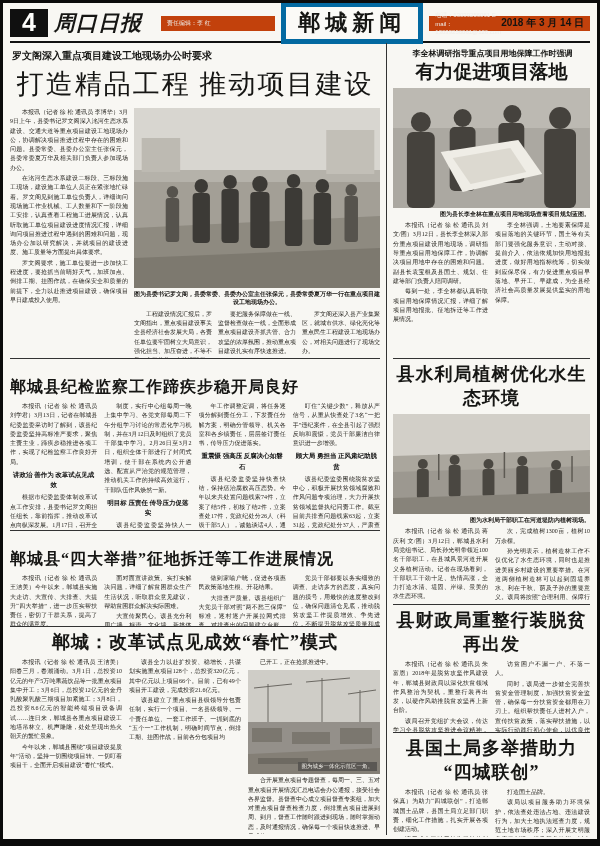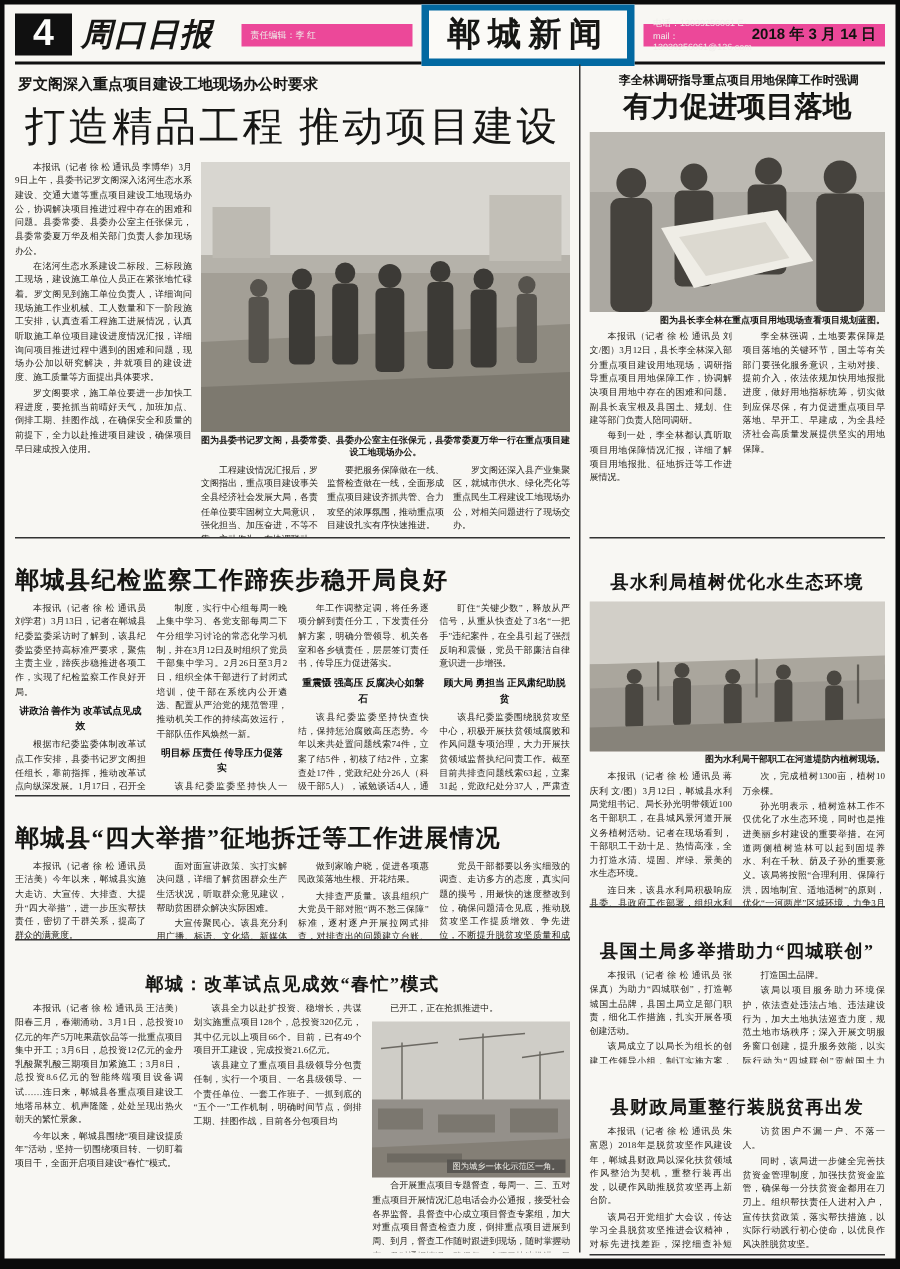--- a/index.html
+++ b/index.html
@@ -9,38 +9,38 @@
     position:relative; width:600px; height:846px; margin:0 auto;
     background:#f8f7f3; color:#161614;
     border:3px solid #0b0b0b; border-bottom-width:7px;
     padding:6px 7px 4px 7px; overflow:hidden;
   }
   
   .hdr { display:flex; align-items:center; height:34px; border-bottom:2px solid #111; padding-bottom:4px; }
   .pageno { width:38px; height:28px; background:#101010; color:#fdfdfb; font-weight:bold;
     font-size:25px; line-height:27px; text-align:center; font-family:"Liberation Sans",sans-serif; }
   .masthead { font-weight:bold; font-style:italic; font-size:21px; letter-spacing:1px; margin:0 19px 0 6px; white-space:nowrap; }
-  .graybar { background:#ec4899; height:15px; display:flex; align-items:center; padding:0 6px; color:#efeeea; font-size:6px; font-family:"Liberation Sans",sans-serif; }
+  .graybar { background:#c2410c; height:15px; display:flex; align-items:center; padding:0 6px; color:#efeeea; font-size:6px; font-family:"Liberation Sans",sans-serif; }
   .graybar.left { flex:1; margin-right:6px; }
   .graybar.right { flex:1; margin-left:6px; justify-content:space-between; }
   .edbox { border:5px solid #0369a1; background:#fbfaf7; padding:1px 12px; font-size:22px; font-weight:bold; letter-spacing:5px; white-space:nowrap; }
   .hdate { color:#131311; font-weight:bold; font-size:10px; white-space:nowrap; font-family:"Liberation Sans",sans-serif; }
   
   .main { display:flex; height:792px; }
   .colL { width:381px; border-right:1px solid #333; padding:4px 6px 0 0; }
   .colR { width:205px; padding:4px 0 0 6px; }
   .sec { border-bottom:1px solid #333; overflow:hidden; }
   .sec.last { border-bottom:none; }
   
   .kicker { font-weight:bold; font-size:10px; margin:2px 0 2px 2px; }
   .kicker.c { text-align:center; font-size:8px; margin-top:1px; }
   .headline1 { text-align:center; font-weight:normal; font-size:27px; letter-spacing:2px; margin:3px 0 6px; }
   .headline2 { text-align:center; font-weight:bold; font-size:19px; line-height:1.2; margin:2px 0 4px; }
   .headline3 { text-align:left; font-weight:bold; font-size:16px; margin:18px 0 4px; letter-spacing:1px; }
-  .headline4 { text-align:center; font-weight:bold; font-size:12px; margin:21px 0 4px; letter-spacing:1px; }
+  .headline4 { text-align:center; font-weight:bold; font-size:18px; margin:3px 0 4px; letter-spacing:1px; }
   
   .cols { display:flex; gap:7px; }
   .textcol { flex:1; overflow:hidden; font-size:6px; line-height:1.55; text-align:justify; color:#26241f; }
   .textcol p { text-indent:2em; margin-bottom:1px; }
   .textcol p.subhead { text-indent:0; text-align:center; font-weight:bold; font-size:6.5px; margin:3px 0; color:#111; }
   
   .photo { position:relative; background:linear-gradient(#d4d2cc,#a29f98); overflow:hidden; }
   .photo svg { display:block; width:100%; height:100%; }
   .caption { font-size:6px; font-weight:bold; color:#1c1a17; text-align:center; line-height:1.4; margin:2px 0 3px; }
   .overlaycap { position:absolute; right:3px; bottom:3px; background:rgba(84,82,78,.88); color:#f1efe9; font-size:5.5px; padding:1px 4px; }
@@ -297,43 +297,43 @@
               <p>本报讯（记者 徐 松 通讯员 蒋庆利 文/图）3月12日，郸城县水利局党组书记、局长孙光明带领近100名干部职工，在县城风景河道开展义务植树活动。记者在现场看到，干部职工干劲十足、热情高涨，全力打造水清、堤固、岸绿、景美的水生态环境。</p>
               <p>连日来，该县水利局积极响应县委、县政府工作部署，组织水利局干部职工利用气温回升的有利时机，在黑河、新蔡河、晋沟河等12条辖区河道上开展植树工作。截至目前，该局已出动机械25台，组织400余人</p>
             </div>
           <div class="textcol">
               <p>次，完成植树1300亩，植树10万余棵。</p>
               <p>孙光明表示，植树造林工作不仅优化了水生态环境，同时也是推进美丽乡村建设的重要举措。在河道两侧植树造林可以起到固堤养水、利在千秋、荫及子孙的重要意义。该局将按照“合理利用、保障行洪，因地制宜、适地适树”的原则，优化“一河两岸”区域环境，力争3月20日前完成今年12条河道3000亩植树任务，确保河道堤防绿色长廊建设不断档、成林一片、见效一片，实现有序开发、良性循环。</p>
             </div>
         </div>
       </div>
 
+      <div class="sec" style="height:128px">
+        <div class="headline4">县财政局重整行装脱贫再出发</div>
+        <div class="cols" style="height:100px">
+          <div class="textcol">
+              <p>本报讯（记者 徐 松 通讯员 朱富恩）2018年是脱贫攻坚作风建设年，郸城县财政局以深化扶贫领域作风整治为契机，重整行装再出发，以硬作风助推脱贫攻坚再上新台阶。</p>
+              <p>该局召开党组扩大会议，传达学习全县脱贫攻坚推进会议精神，对标先进找差距，深挖细查补短板，制订整改台账，明确整改时限和责任人，做到走</p>
+            </div>
+          <div class="textcol">
+              <p>访贫困户不漏一户、不落一人。</p>
+              <p>同时，该局进一步健全完善扶贫资金管理制度，加强扶贫资金监管，确保每一分扶贫资金都用在刀刃上。组织帮扶责任人进村入户，宣传扶贫政策，落实帮扶措施，以实际行动践行初心使命，以优良作风决胜脱贫攻坚。</p>
+            </div>
+        </div>
+      </div>
+
       <div class="sec last" style="height:104px">
         <div class="headline4">县国土局多举措助力“四城联创”</div>
         <div class="cols" style="height:76px">
           <div class="textcol">
               <p>本报讯（记者 徐 松 通讯员 张保真）为助力“四城联创”，打造郸城国土品牌，县国土局立足部门职责，细化工作措施，扎实开展各项创建活动。</p>
               <p>该局成立了以局长为组长的创建工作领导小组，制订实施方案，明确责任分工；组织干部职工开展卫生大扫除，彻底清理卫生死角，</p>
             </div>
           <div class="textcol">
               <p>打造国土品牌。</p>
               <p>该局以项目服务助力环境保护，依法查处违法占地、违法建设行为，加大土地执法巡查力度，规范土地市场秩序；深入开展文明服务窗口创建，提升服务效能，以实际行动为“四城联创”贡献国土力量。</p>
             </div>
         </div>
       </div>
 
-      <div class="sec" style="height:128px">
-        <div class="headline4">县财政局重整行装脱贫再出发</div>
-        <div class="cols" style="height:100px">
-          <div class="textcol">
-              <p>本报讯（记者 徐 松 通讯员 朱富恩）2018年是脱贫攻坚作风建设年，郸城县财政局以深化扶贫领域作风整治为契机，重整行装再出发，以硬作风助推脱贫攻坚再上新台阶。</p>
-              <p>该局召开党组扩大会议，传达学习全县脱贫攻坚推进会议精神，对标先进找差距，深挖细查补短板，制订整改台账，明确整改时限和责任人，做到走</p>
-            </div>
-          <div class="textcol">
-              <p>访贫困户不漏一户、不落一人。</p>
-              <p>同时，该局进一步健全完善扶贫资金管理制度，加强扶贫资金监管，确保每一分扶贫资金都用在刀刃上。组织帮扶责任人进村入户，宣传扶贫政策，落实帮扶措施，以实际行动践行初心使命，以优良作风决胜脱贫攻坚。</p>
-            </div>
-        </div>
-      </div>
-
     </div>
   </div>
 </div>
 
 </body></html>

